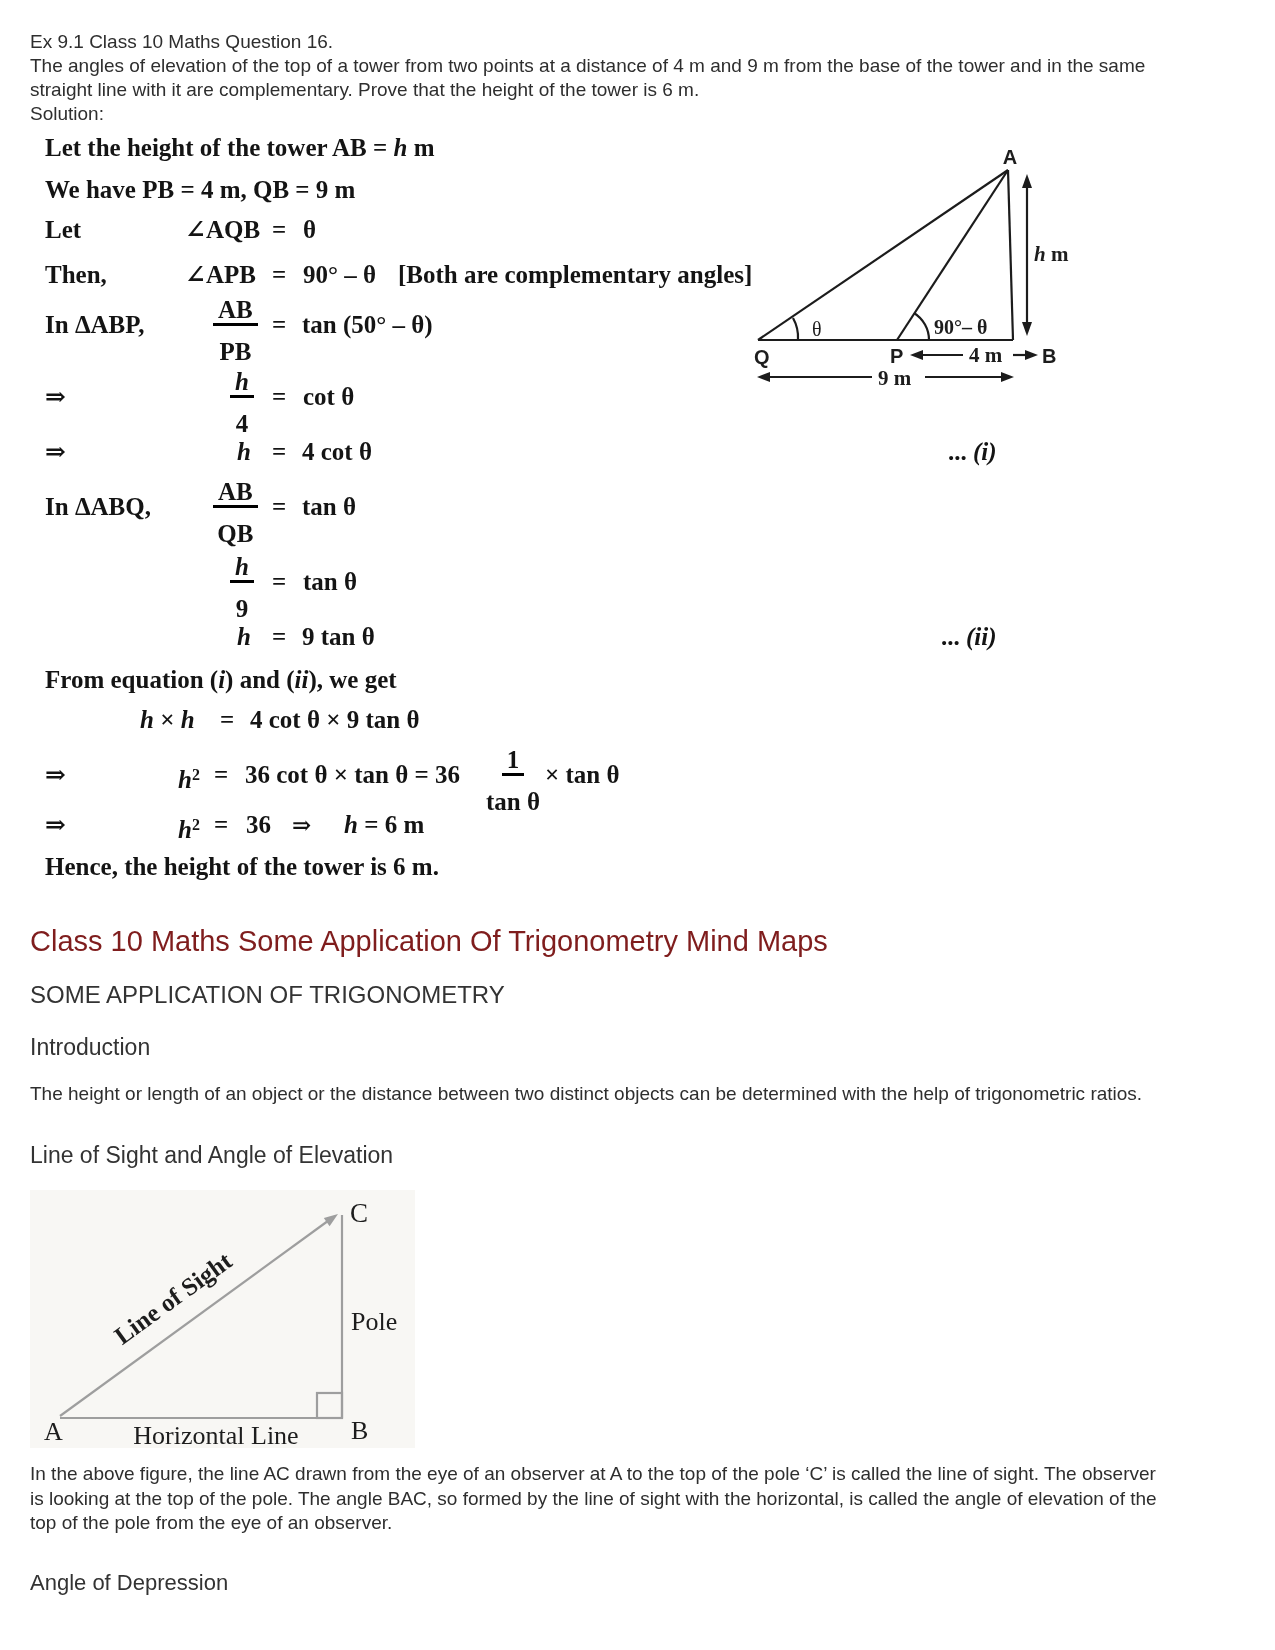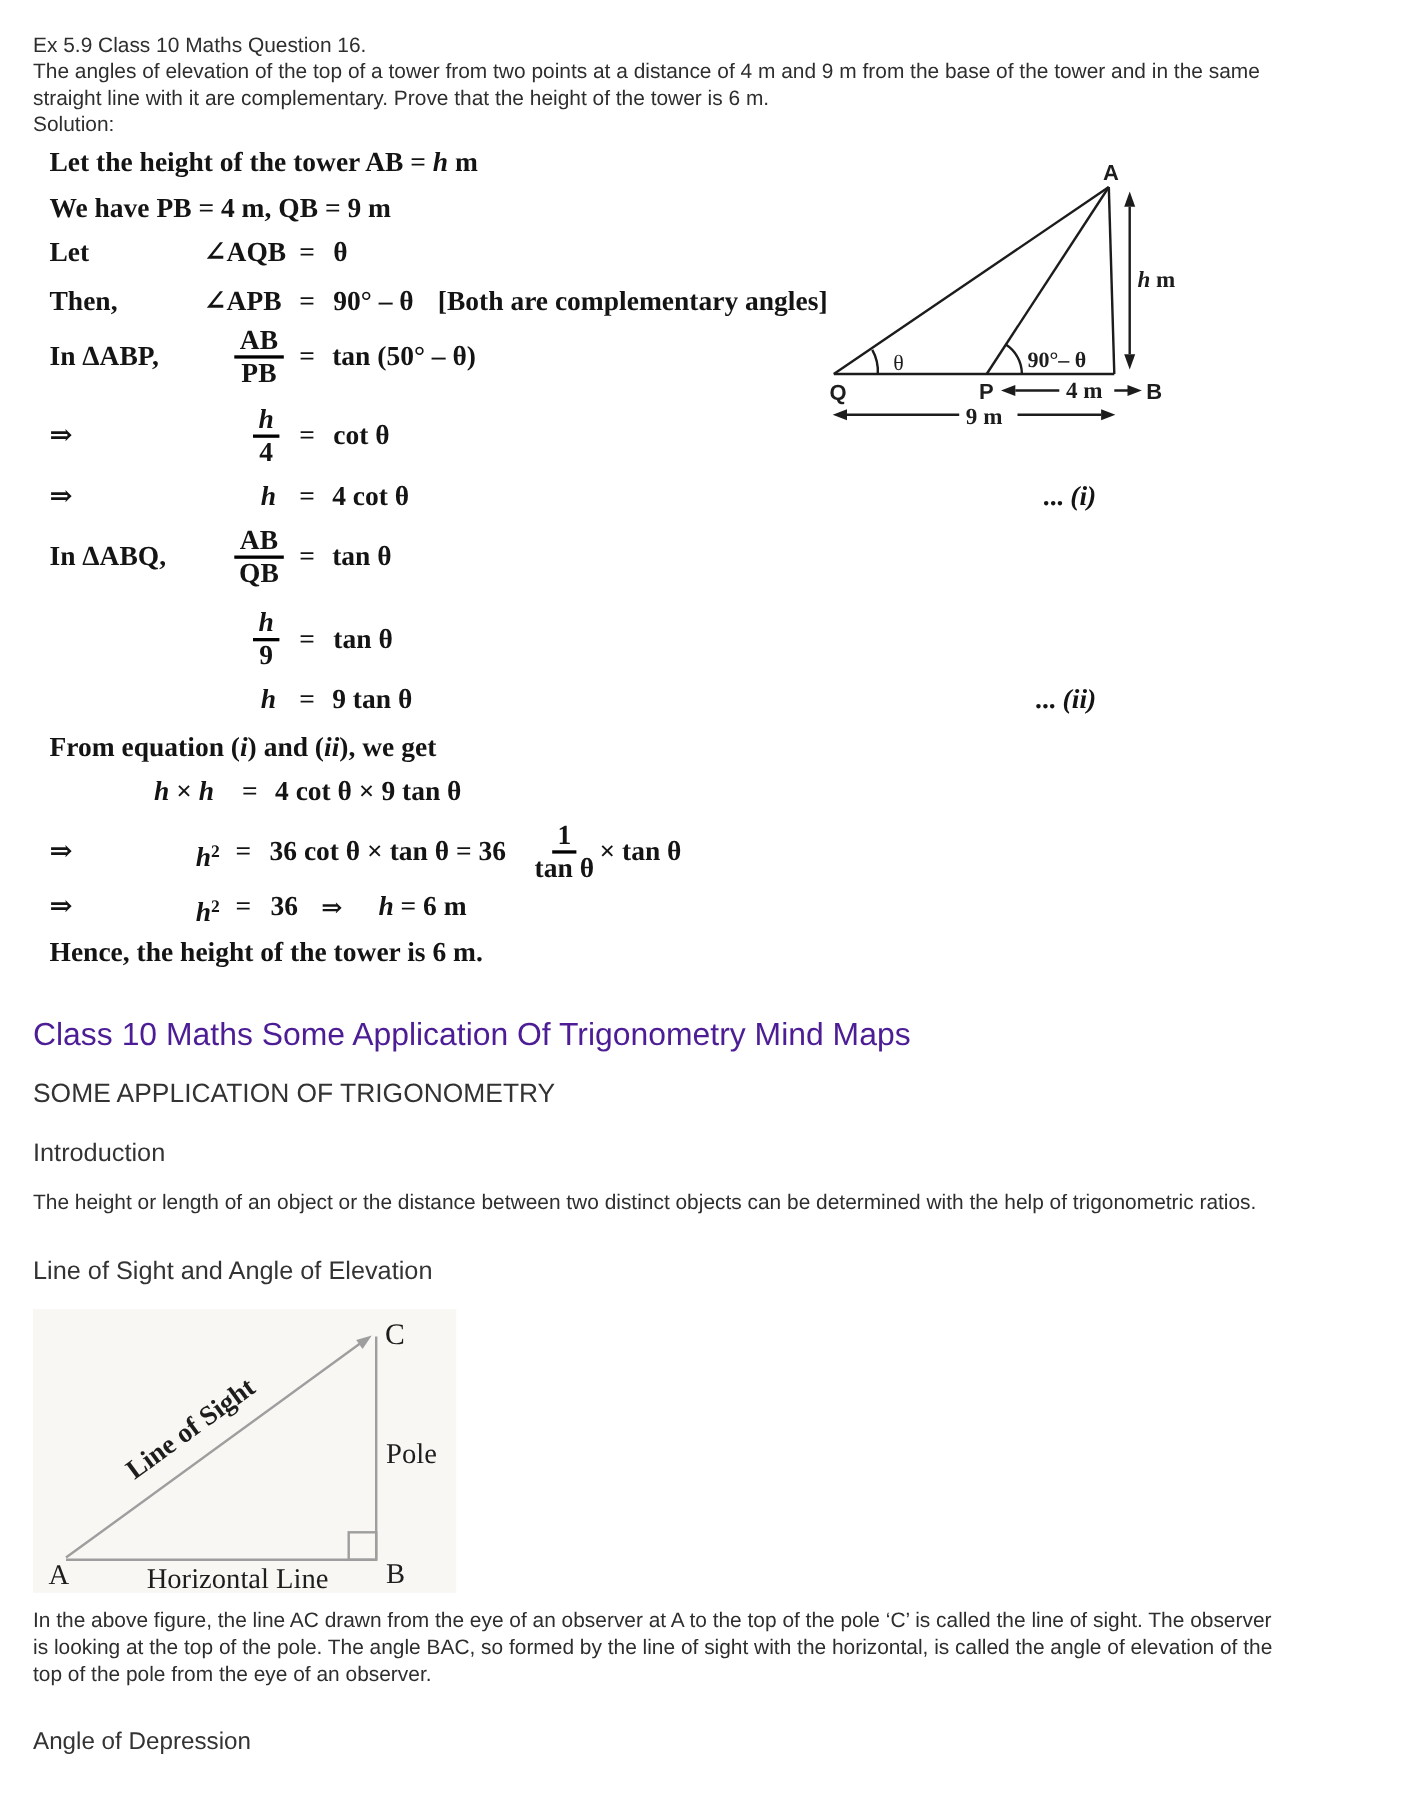--- a/index.html
+++ b/index.html
@@ -8,34 +8,34 @@
         font-family:"Liberation Sans",sans-serif;color:#2d2d2d}
   .sans{position:absolute;left:30px;font-size:19px;line-height:24px;color:#2e2e2e;white-space:nowrap}
   .math{position:absolute;font-family:"Liberation Serif","DejaVu Serif",serif;font-weight:700;
         font-size:25px;color:#141414;white-space:nowrap;line-height:30px}
   .mi{font-style:italic}
   .sup{font-size:16px;vertical-align:8px}
   .frac{position:absolute;display:inline-flex;flex-direction:column;align-items:center;
         font-family:"Liberation Serif","DejaVu Serif",serif;font-weight:700;font-size:25px;
         line-height:27px;color:#141414;text-align:center;white-space:nowrap}
   .frac .ftop{padding:0 5px;border-bottom:3px solid #000000}
-  .frac .fbot{padding:0 4px}
-  .h1{position:absolute;left:30px;font-size:29px;color:#4c1d95;white-space:nowrap}
+  .frac .fbot{padding:12px 4px}
+  .h1{position:absolute;left:30px;font-size:29px;color:#7f1d1d;white-space:nowrap}
   .h2{position:absolute;left:30px;font-size:24px;color:#333;white-space:nowrap}
   .h3{position:absolute;left:30px;font-size:23px;color:#333;white-space:nowrap}
   .h4{position:absolute;left:30px;font-size:22px;color:#333;white-space:nowrap}
   svg text{font-family:"Liberation Serif","DejaVu Serif",serif;fill:#1d1d1d}
   .vtx{font-family:"Liberation Sans",sans-serif;font-weight:700}
 </style>
 </head>
 <body>
 
 <div class="page">
 
-  <div class="sans" style="top:30px">Ex 5.9 Class 10 Maths Question 16.</div>
+  <div class="sans" style="top:30px">Ex 9.1 Class 10 Maths Question 16.</div>
   <div class="sans" style="top:54px">The angles of elevation of the top of a tower from two points at a distance of 4 m and 9 m from the base of the tower and in the same</div>
   <div class="sans" style="top:78px">straight line with it are complementary. Prove that the height of the tower is 6 m.</div>
   <div class="sans" style="top:102px">Solution:</div>
 
   <div class="math" style="left:45px;top:133px"><span>Let the height of the tower AB = </span><span class="mi">h</span><span> m</span></div>
 
   <div class="math" style="left:45px;top:175px">We have PB = 4 m, QB = 9 m</div>
 
   <div class="math" style="left:45px;top:215px">Let</div>
   <div class="math" style="left:185px;top:215px">∠AQB</div>

